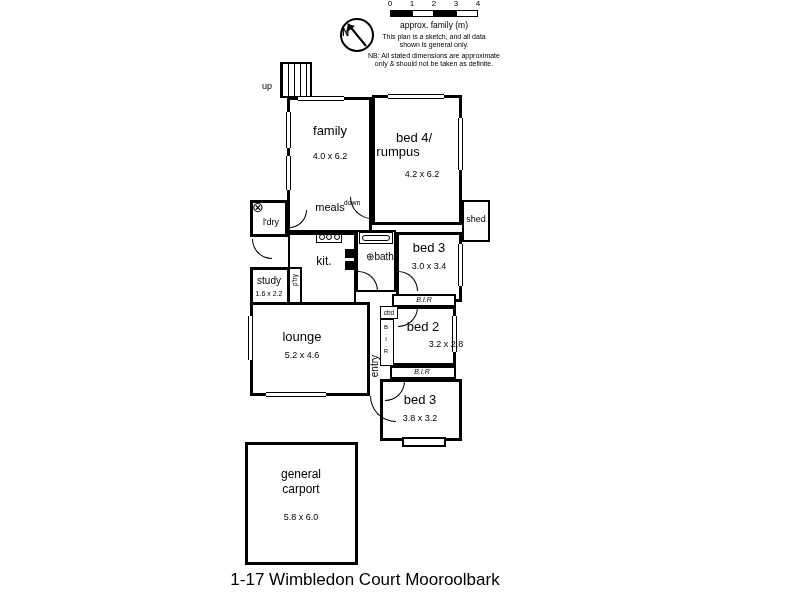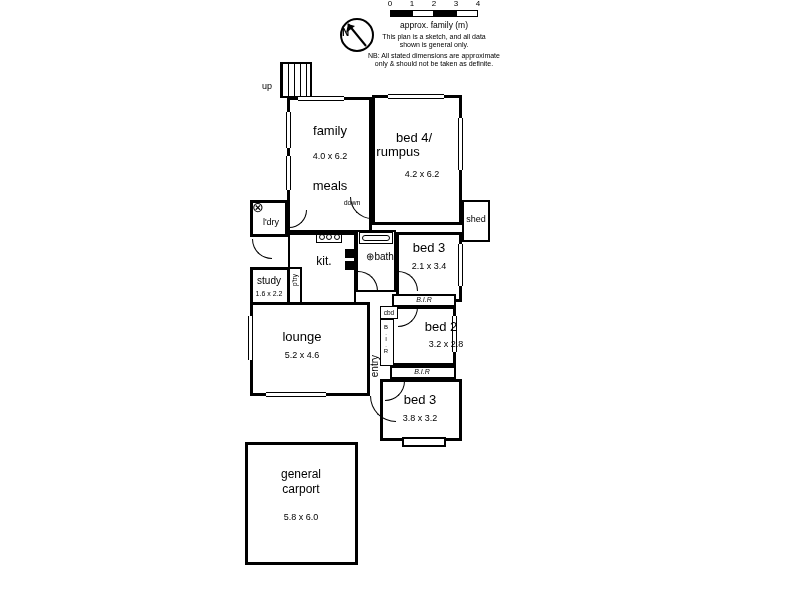--- a/index.html
+++ b/index.html
@@ -3,21 +3,21 @@
 <meta charset="utf-8">
 <style>
   html,body{margin:0;padding:0;background:#fff;}
   .canvas{position:relative;width:800px;height:600px;background:#fff;overflow:hidden;
           font-family:"Liberation Sans",sans-serif;color:#000;}
   .room{position:absolute;border:3px solid #000;background:#fff;box-sizing:border-box;}
   .b2{border-width:2px;}
   .b1{border-width:1.5px;}
   .lbl{position:absolute;transform:translateX(-50%);white-space:nowrap;line-height:1.15;}
   .name-lg{font-size:13px;}
-  .name-md{font-size:13px;}
+  .name-md{font-size:11px;margin-top:22px;}
   .name-sm{font-size:10px;}
   .name-xs{font-size:9px;}
   .dims{font-size:9px;}
   .dims-xs{font-size:7px;}
   .tiny{font-size:7px;}
   .micro{font-size:6.5px;}
   .ital{font-style:italic;}
   .vtext{position:absolute;writing-mode:vertical-rl;transform:rotate(180deg);white-space:nowrap;}
   .vstack{position:absolute;writing-mode:vertical-rl;text-orientation:upright;white-space:nowrap;}
   .winh{position:absolute;height:5px;background:#fff;border-top:1px solid #000;border-bottom:1px solid #000;box-sizing:border-box;}
@@ -130,40 +130,41 @@
   <div class="lbl name-xs" style="left:476px;top:214px;">shed</div>
   <div class="lbl name-xs" style="left:271px;top:217px;">l'dry</div>
 
   <div class="lbl" style="left:324px;top:255px;font-size:12px;">kit.</div>
 
   <div class="lbl name-sm" style="left:380px;top:251px;">
     <span>⊕</span><span>bath</span>
   </div>
 
   <div class="lbl name-lg" style="left:429px;top:241px;">bed 3</div>
-  <div class="lbl dims" style="left:429px;top:261px;">2.1 x 3.4</div>
+  <div class="lbl dims" style="left:429px;top:261px;">3.0 x 3.4</div>
 
   <div class="lbl name-sm" style="left:269px;top:275px;">study</div>
   <div class="lbl dims-xs" style="left:269px;top:290px;">1.6 x 2.2</div>
   <div class="vtext micro" style="left:291px;top:274px;">p'try</div>
 
   <div class="lbl tiny ital" style="left:424px;top:296px;">B.I.R</div>
   <div class="lbl micro" style="left:389px;top:309px;">cbd</div>
   <div class="vstack" style="left:383px;top:324px;font-size:6px;">B.I.R</div>
 
-  <div class="lbl name-lg" style="left:441px;top:320px;">bed 2</div>
+  <div class="lbl name-lg" style="left:423px;top:320px;">bed 2</div>
   <div class="lbl dims" style="left:446px;top:339px;">3.2 x 2.8</div>
 
   <div class="lbl name-lg" style="left:302px;top:330px;">lounge</div>
   <div class="lbl dims" style="left:302px;top:350px;">5.2 x 4.6</div>
 
   <div class="vtext name-sm" style="left:369px;top:355px;">entry</div>
   <div class="lbl tiny ital" style="left:422px;top:368px;">B.I.R</div>
 
   <div class="lbl name-lg" style="left:420px;top:393px;">bed 3</div>
   <div class="lbl dims" style="left:420px;top:413px;">3.8 x 3.2</div>
 
   <div class="lbl" style="left:301px;top:468px;font-size:12px;">general</div>
   <div class="lbl" style="left:301px;top:483px;font-size:12px;">carport</div>
   <div class="lbl dims" style="left:301px;top:512px;">5.8 x 6.0</div>
 
+  <div class="title" style="left:365px;top:570px;">1-17 Wimbledon Court Mooroolbark</div>
 
 </div>
 
 </body></html>

